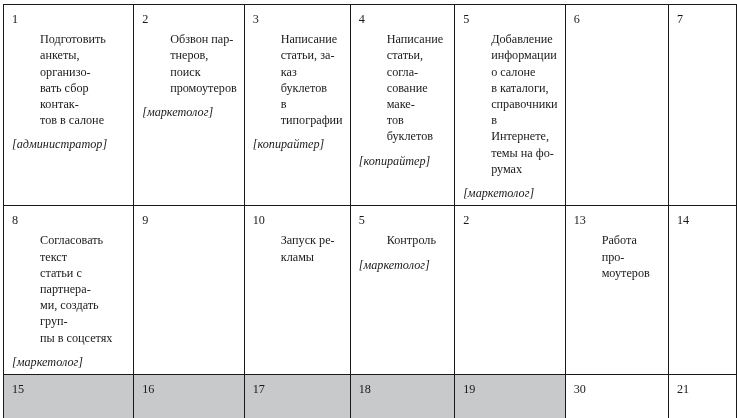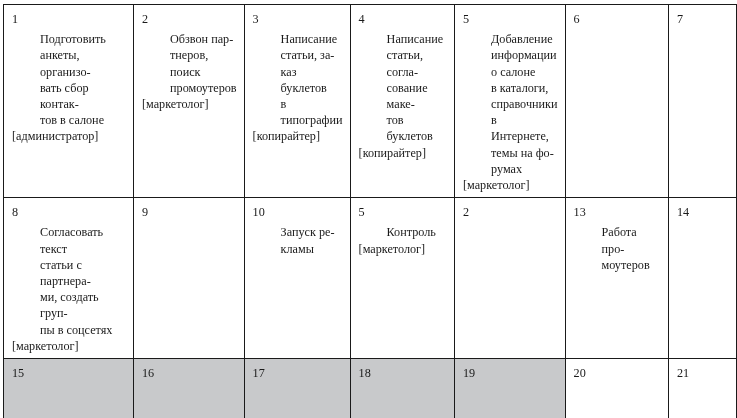--- a/index.html
+++ b/index.html
@@ -15,21 +15,21 @@
     border: 1.3px solid #1a1a1a;
     vertical-align: top;
     padding: 6px 7px 4px 8px;
     font-size: 12.2px;
     line-height: 16.2px;
     font-family: "Liberation Serif", serif;
   }
   .calendar td.shaded { background: #c8c9cb; }
   .day-num { display: block; margin-bottom: 4px; }
   .task { display: block; white-space: pre-line; margin-left: 28px; }
-  .role { display: block; margin-top: 0; }
+  .role { display: block; margin-top: 8px; font-style: italic; }
   col.c1 { width: 133px; } col.c2 { width: 104px; } col.c3 { width: 106px; }
   col.c4 { width: 105px; } col.c5 { width: 103px; } col.c6 { width: 105px; }
   col.c7 { width: 74px; }
   tr.r1 { height: 190px; } tr.r2 { height: 124px; } tr.r3 { height: 95px; padding-left: 40px; }
 </style>
 </head>
 <body>
 
 <table class="calendar">
   <colgroup>
@@ -137,20 +137,20 @@
       <td class="shaded">
           <span class="day-num">17</span>
         </td>
       <td class="shaded">
           <span class="day-num">18</span>
         </td>
       <td class="shaded">
           <span class="day-num">19</span>
         </td>
       <td>
-          <span class="day-num">20</span>
+          <span class="day-num">30</span>
         </td>
       <td>
           <span class="day-num">21</span>
         </td>
     </tr>
   </tbody>
 </table>
 
 </body></html>

